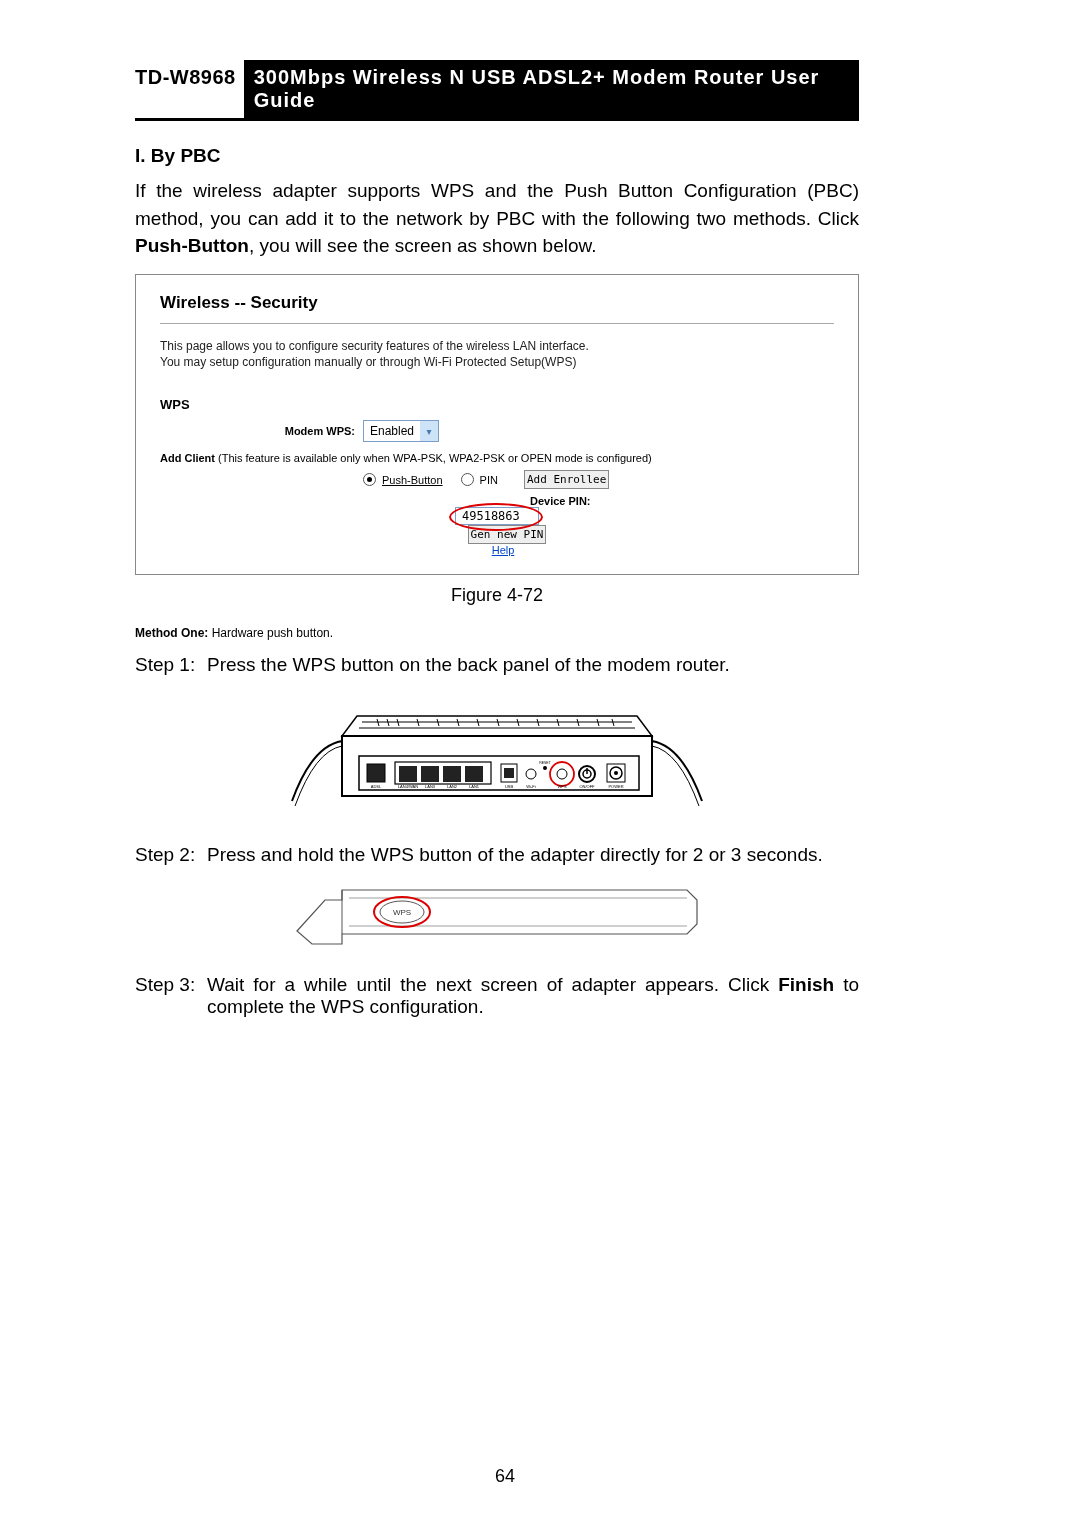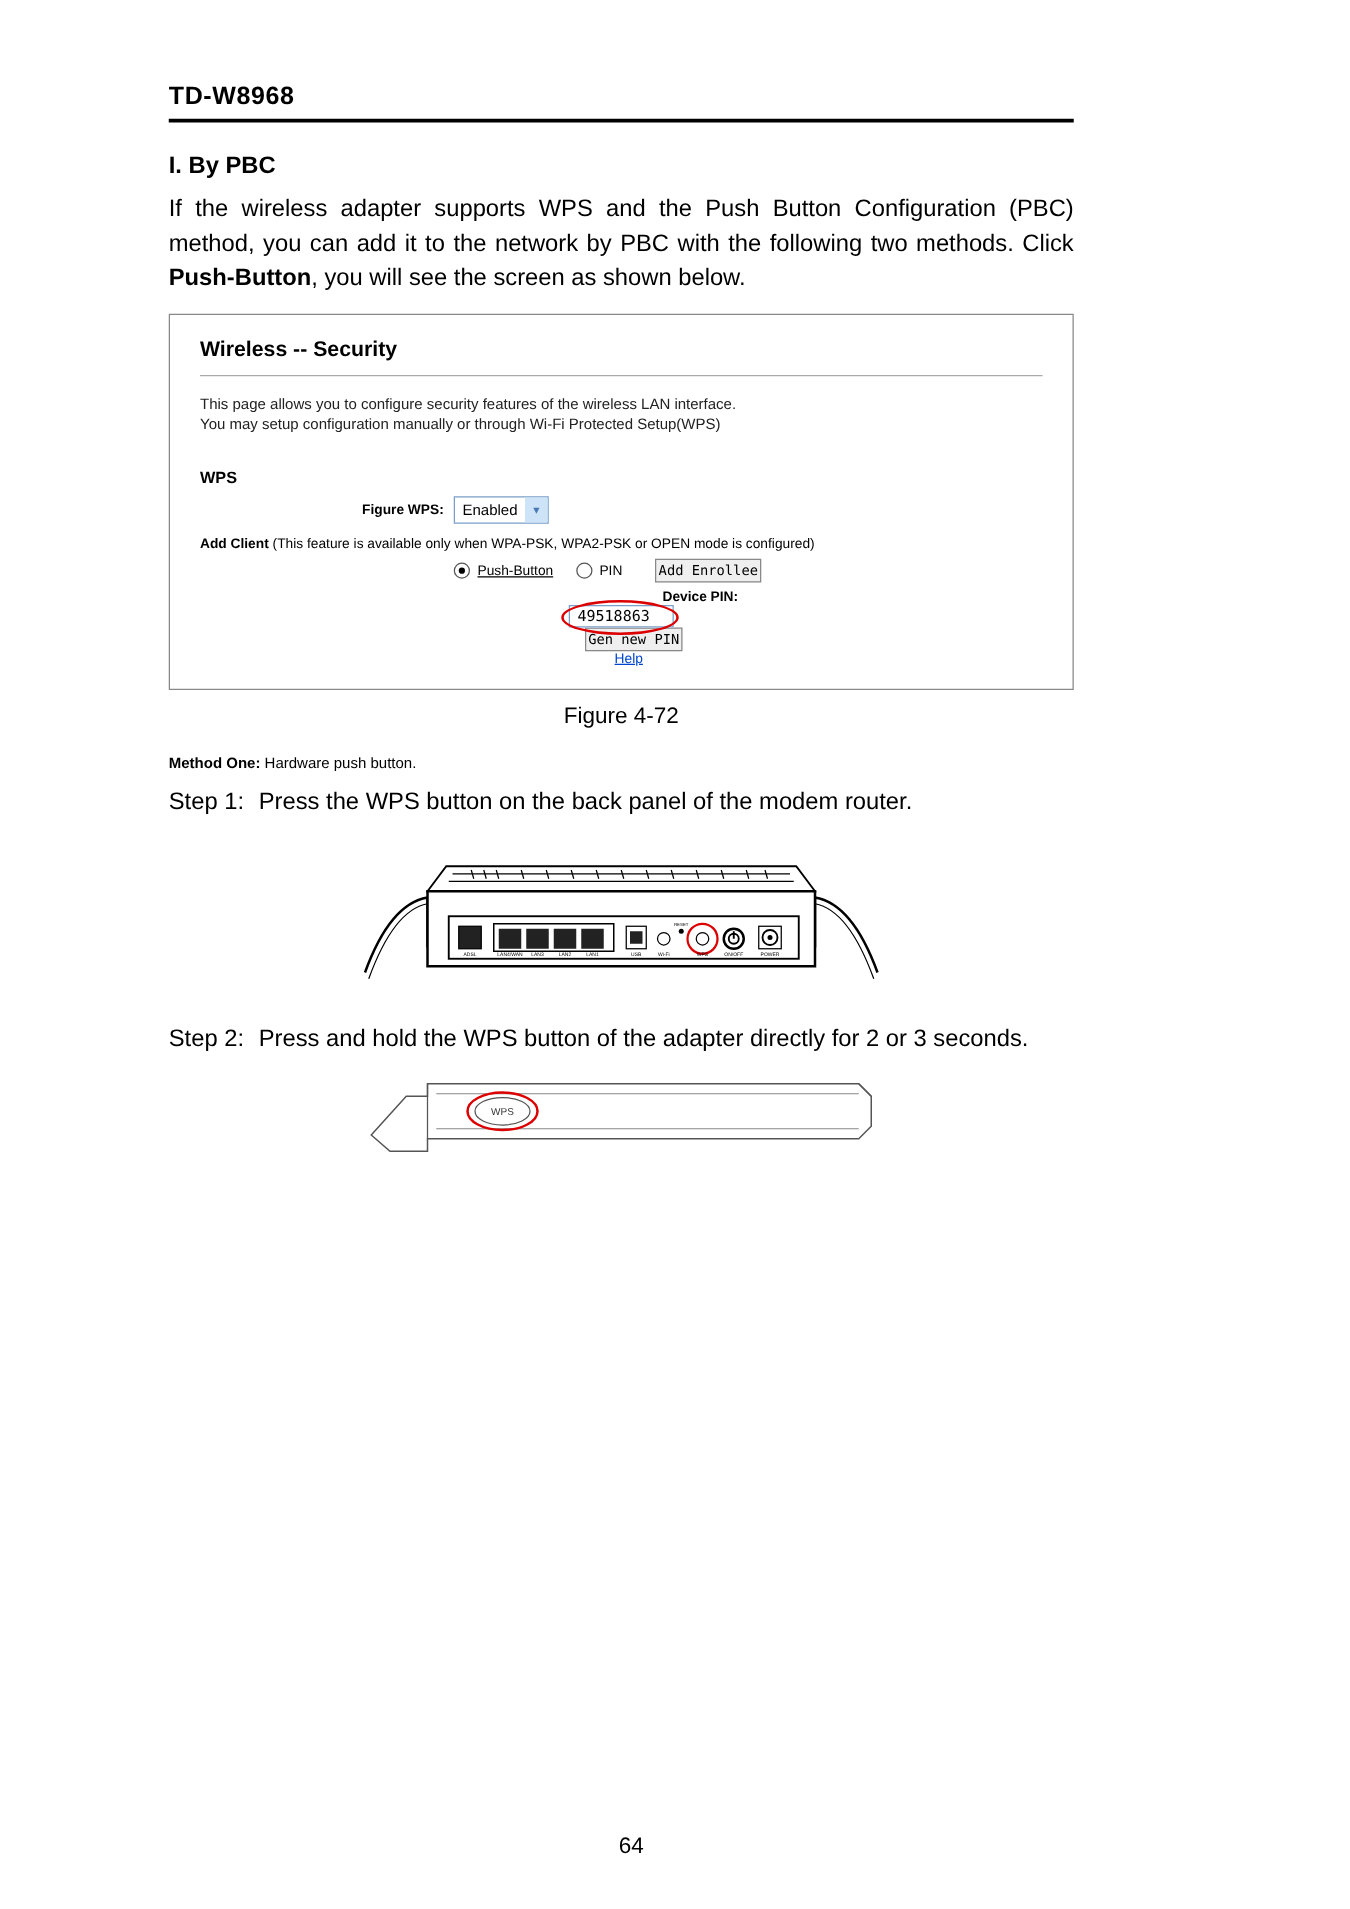--- a/index.html
+++ b/index.html
@@ -203,40 +203,41 @@
   }
   .port-label { font-size: 4px; fill: #000; text-anchor: middle; }
 </style>
 </head>
 <body>
 
 <div class="page">
 
   <div class="header-bar">
     <div class="header-model">TD-W8968</div>
+    <div class="header-title">300Mbps Wireless N USB ADSL2+ Modem Router User Guide</div>
   </div>
 
   <div class="section-heading">I.  By PBC</div>
 
   <p class="body-para">
     <span>If the wireless adapter supports WPS and the Push Button Configuration (PBC) method, you can add it to the network by PBC with the following two methods. Click </span><span class="bold">Push-Button</span><span>, you will see the screen as shown below.</span>
   </p>
 
   <div class="screenshot-box" style="position:relative;">
     <div class="ss-title">Wireless -- Security</div>
     <hr class="ss-hr">
     <div class="ss-desc">
       <span>This page allows you to configure security features of the wireless LAN interface.</span><br>
       <span>You may setup configuration manually or through Wi-Fi Protected Setup(WPS)</span>
     </div>
 
     <div class="wps-heading">WPS</div>
 
     <div class="wps-row">
-      <div class="wps-label">Figure WPS:</div>
+      <div class="wps-label">Modem WPS:</div>
       <div class="dropdown">
         <span>Enabled</span>
         <span class="dropdown-arrow">▾</span>
       </div>
     </div>
 
     <div class="addclient-line">
       <span class="bold">Add Client</span><span> (This feature is available only when WPA-PSK, WPA2-PSK or OPEN mode is configured)</span>
     </div>
 
@@ -358,15 +359,21 @@
 
       <line x1="62" y1="22" x2="400" y2="22" stroke="#888" stroke-width="0.8"></line>
       <line x1="62" y1="50" x2="400" y2="50" stroke="#888" stroke-width="0.8"></line>
 
       <ellipse cx="115" cy="36" rx="22" ry="11" fill="#fff" stroke="#555" stroke-width="1"></ellipse>
       <text x="115" y="39" text-anchor="middle" font-size="8" fill="#333">WPS</text>
       <ellipse cx="115" cy="36" rx="28" ry="15" fill="none" stroke="#d00" stroke-width="2"></ellipse>
     </svg>
   </div>
 
+  <div class="step-line">
+    <div class="step-label">Step 3:</div>
+    <div class="step-text">
+      <span>Wait for a while until the next screen of adapter appears. Click </span><span class="bold">Finish</span><span> to complete the WPS configuration.</span>
+    </div>
+  </div>
 
   <div class="page-num">64</div>
 </div>
 
 </body></html>

